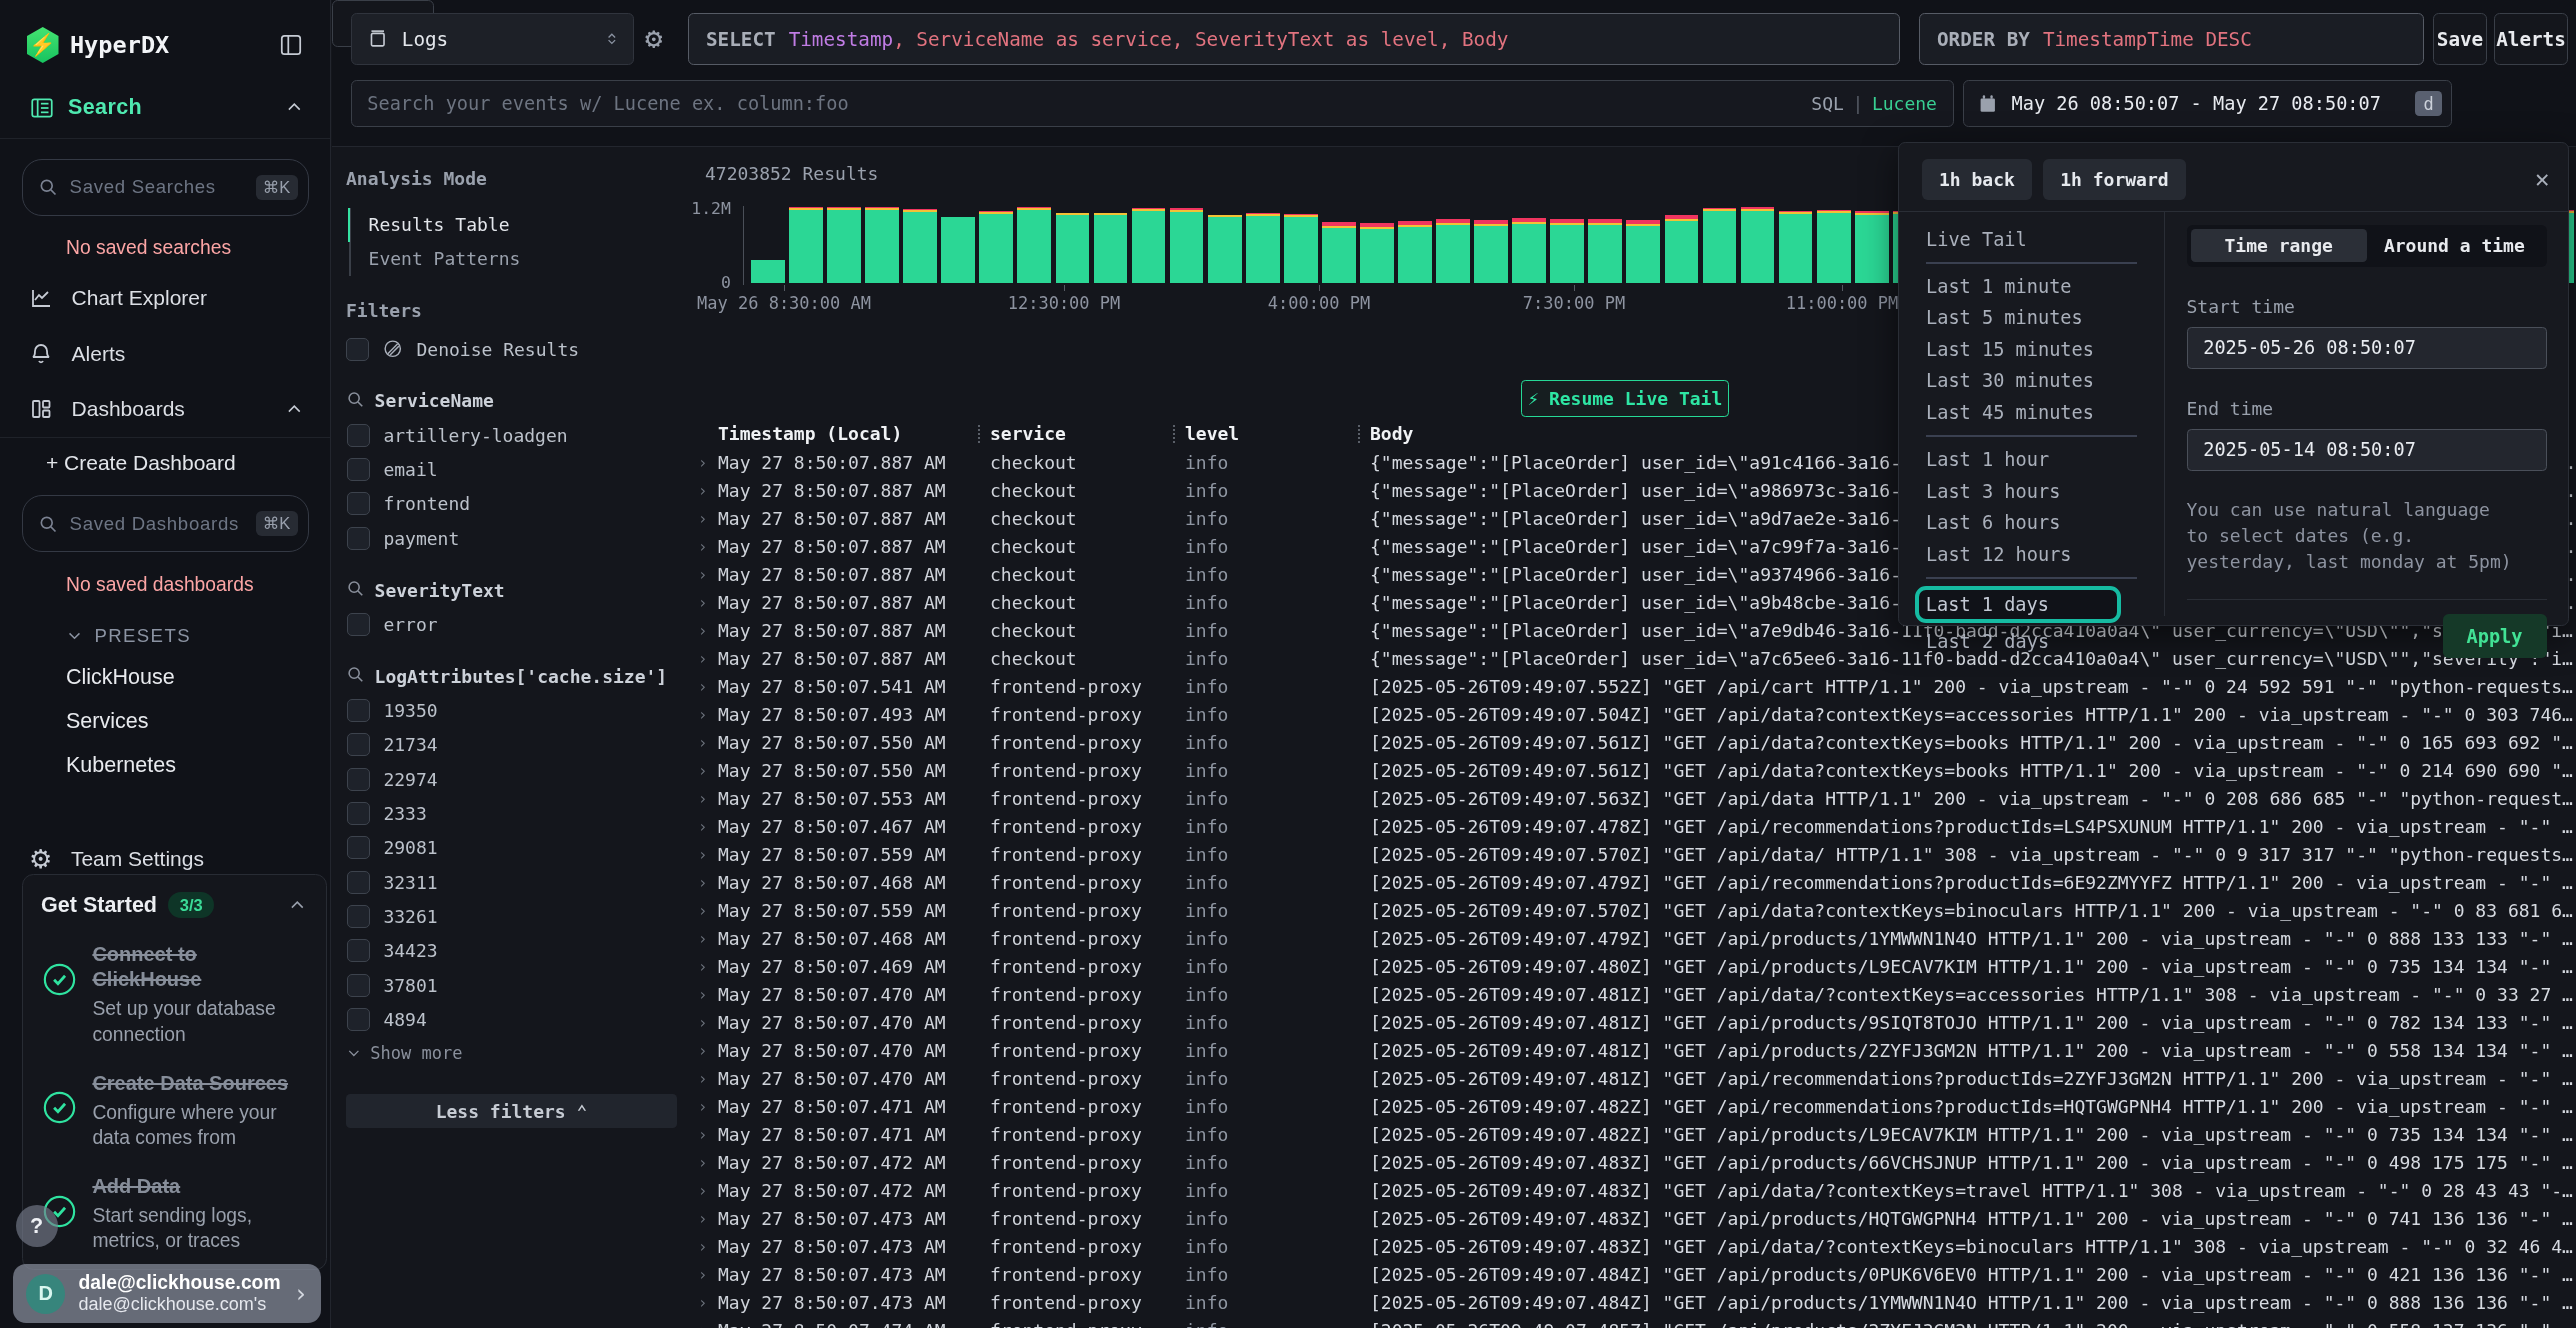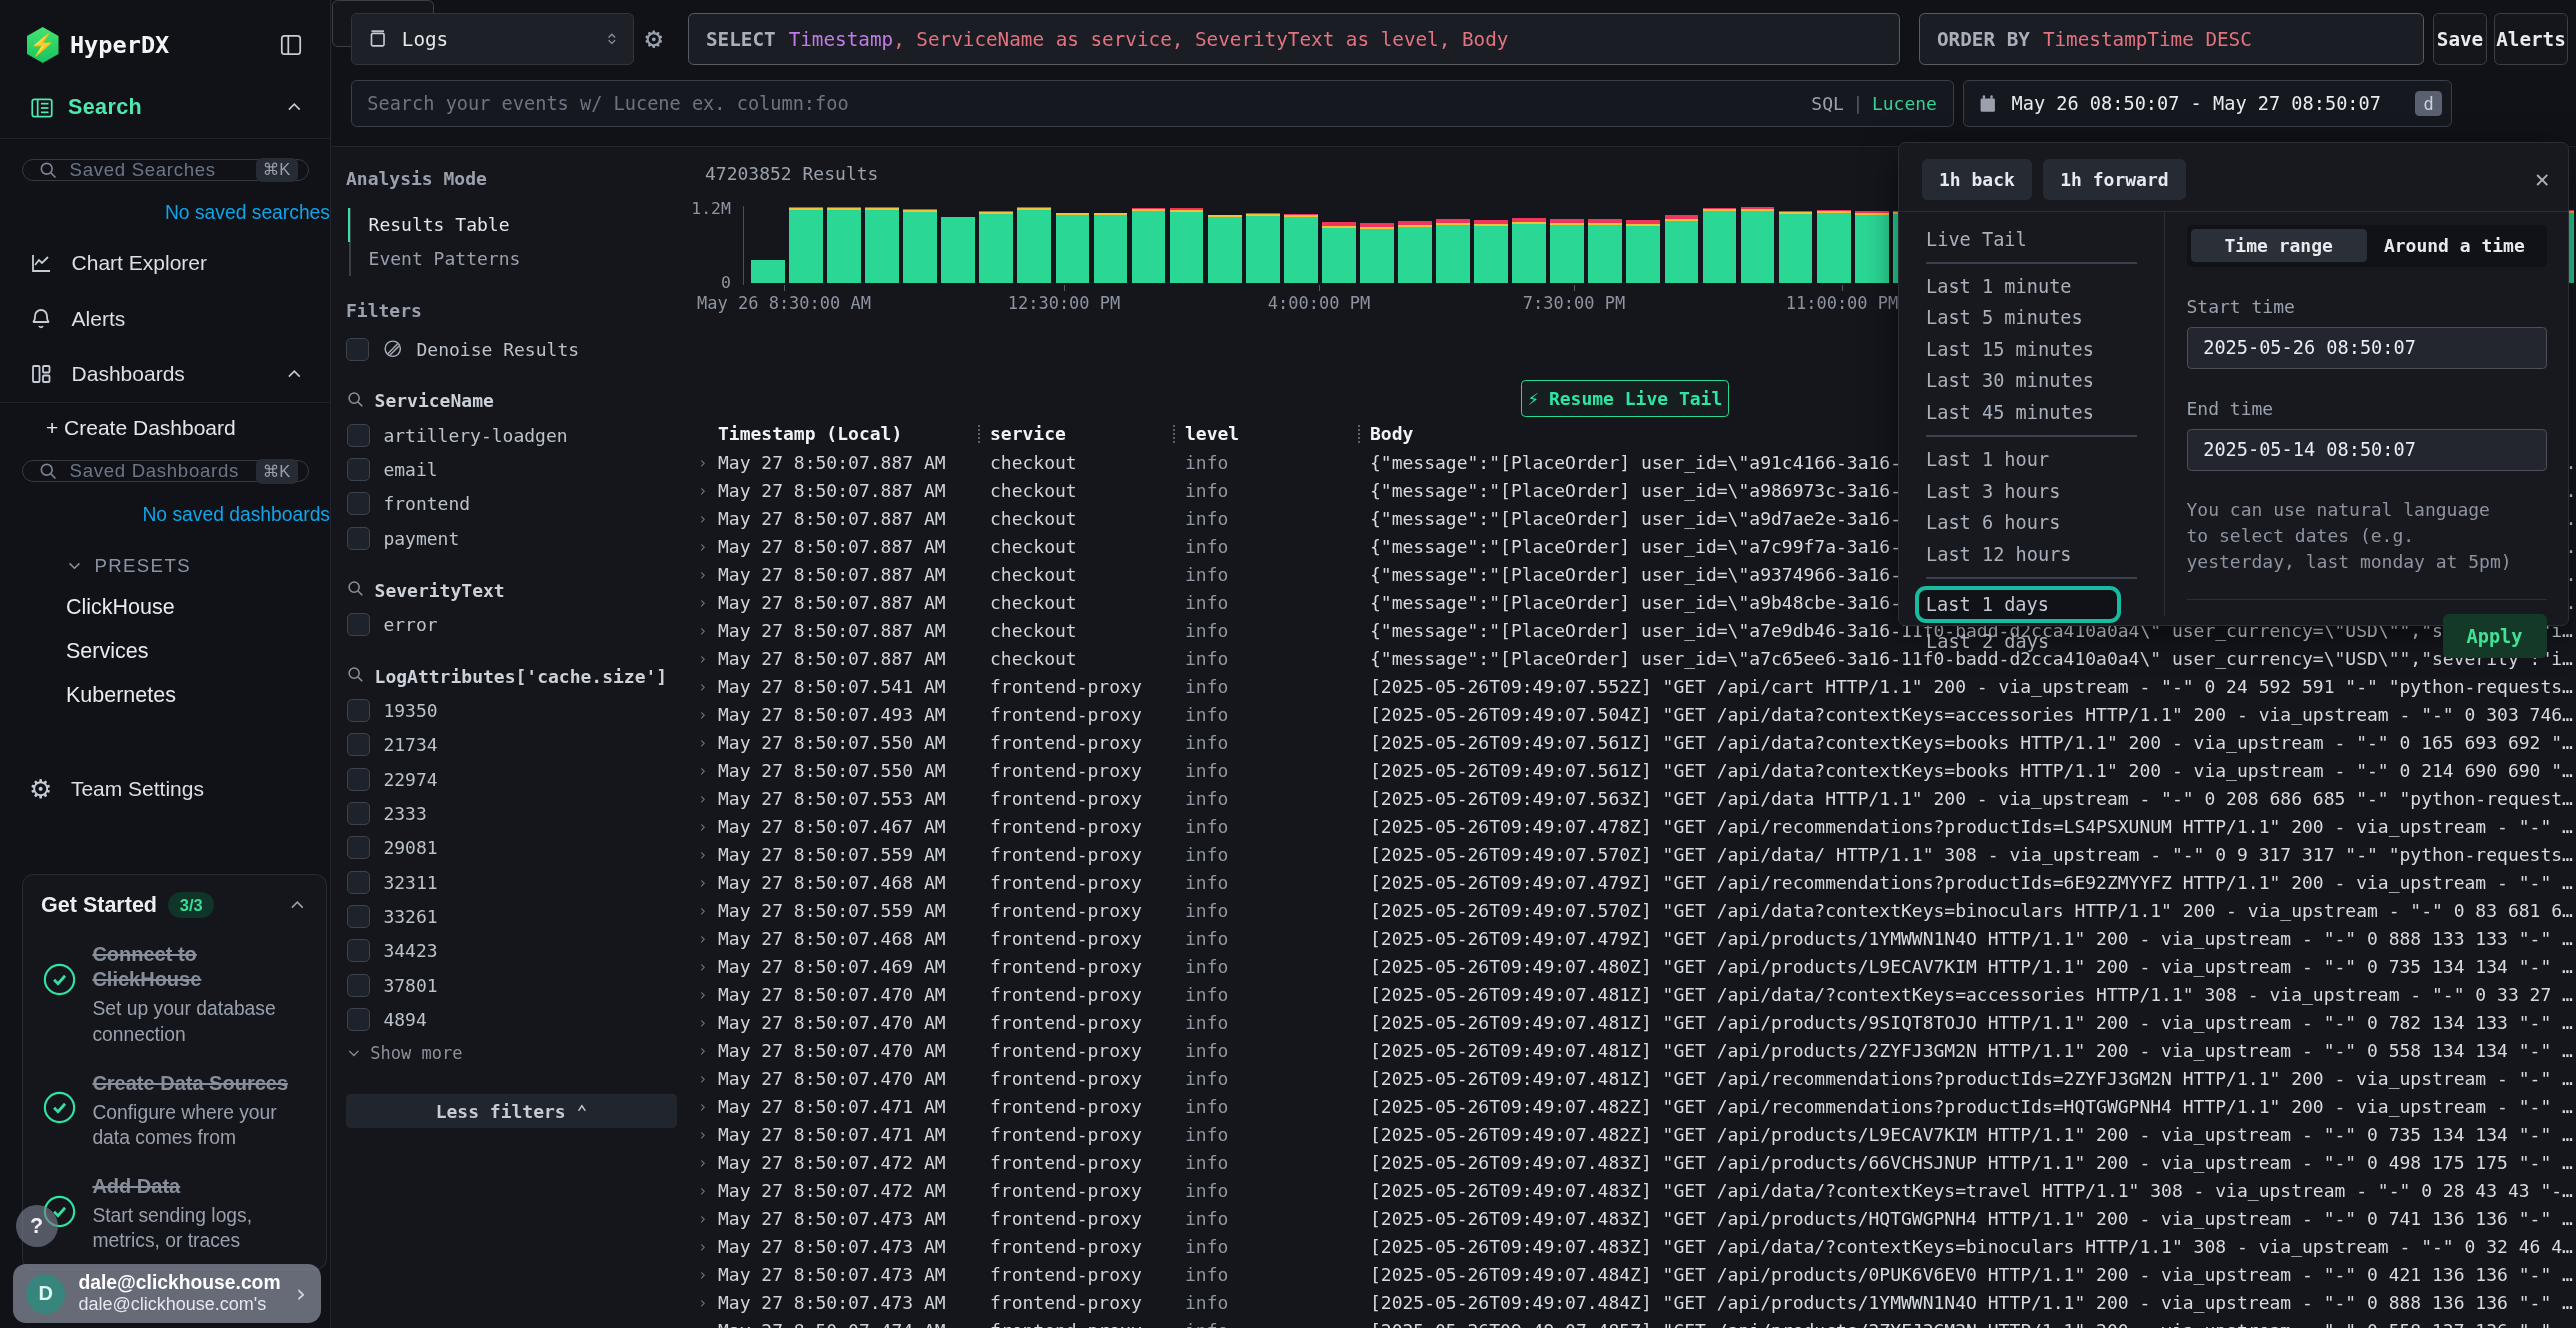--- a/index.html
+++ b/index.html
@@ -15,25 +15,25 @@
   .logo-mark { width:31.5px; height:36px; background:linear-gradient(180deg,#45e471,#17c35f);
                clip-path:polygon(50% 0,100% 25%,100% 75%,50% 100%,0 75%,0 25%);
                display:flex; align-items:center; justify-content:center; color:#0b1c10; font-size:21.5px; font-weight:bold; }
   .logo-text { font-family:"DejaVu Sans Mono", monospace; font-weight:bold; font-size:23.6px; color:#f2f4f7; }
   .collapse-btn { background:none; border:none; cursor:pointer; }
   .collapse-btn svg { display:block; }
   .side-section-head { display:flex; align-items:center; gap:13px; padding:10px 26px 17px 29px; }
   .side-section-head .title { color:#4fe9b0; font-weight:bold; font-size:21.5px; letter-spacing:0.4px; }
   .side-section-head .sp { flex:1; }
   .side-divider { height:1.4px; background:#1f2229; }
-  .pill-search { margin:20px 21.5px 0 21.5px; height:22px; border:1.4px solid #343944; border-radius:20px;
+  .pill-search { margin:20px 21.5px 0 21.5px; height:57px; border:1.4px solid #343944; border-radius:20px;
                  display:flex; align-items:center; gap:11.4px; padding:0 10px 0 15.7px; cursor:pointer; }
   .pill-search .ph { flex:1; color:#6d7584; font-size:18.6px; letter-spacing:0.7px; }
   .kbd { background:#272b33; color:#99a0ad; border-radius:5.7px; padding:2.9px 7.2px; font-size:16.5px; }
-  .side-muted { color:#0ea5e9; font-size:19.3px; padding:21.5px 0 0 66px;text-align:right; }
+  .side-muted { color:#fca5a5; font-size:19.3px; padding:21.5px 0 0 66px; }
   .nav-item { display:flex; align-items:center; gap:18.6px; padding:15.7px 26px 15.7px 29px; color:#dcdfe5;
               font-size:21px; cursor:pointer; }
   .nav-item .sp { flex:1; }
   .nav-sub { padding:13px 0 0 59px; color:#e2e5ea; font-size:21px; cursor:pointer; }
   .presets-head { display:flex; align-items:center; gap:11.4px; padding:29px 0 0 66px; color:#8b93a2;
                   font-size:18.6px; letter-spacing:1.4px; cursor:pointer; }
   .preset-item { padding:18.6px 0 0 66px; color:#e8eaee; font-size:21.5px; cursor:pointer; }
   .team-settings { margin-top:53px; }
 
   .getstarted { position:absolute; left:21.5px; top:874px; width:305px; height:396px; border:1.4px solid #282c34;

